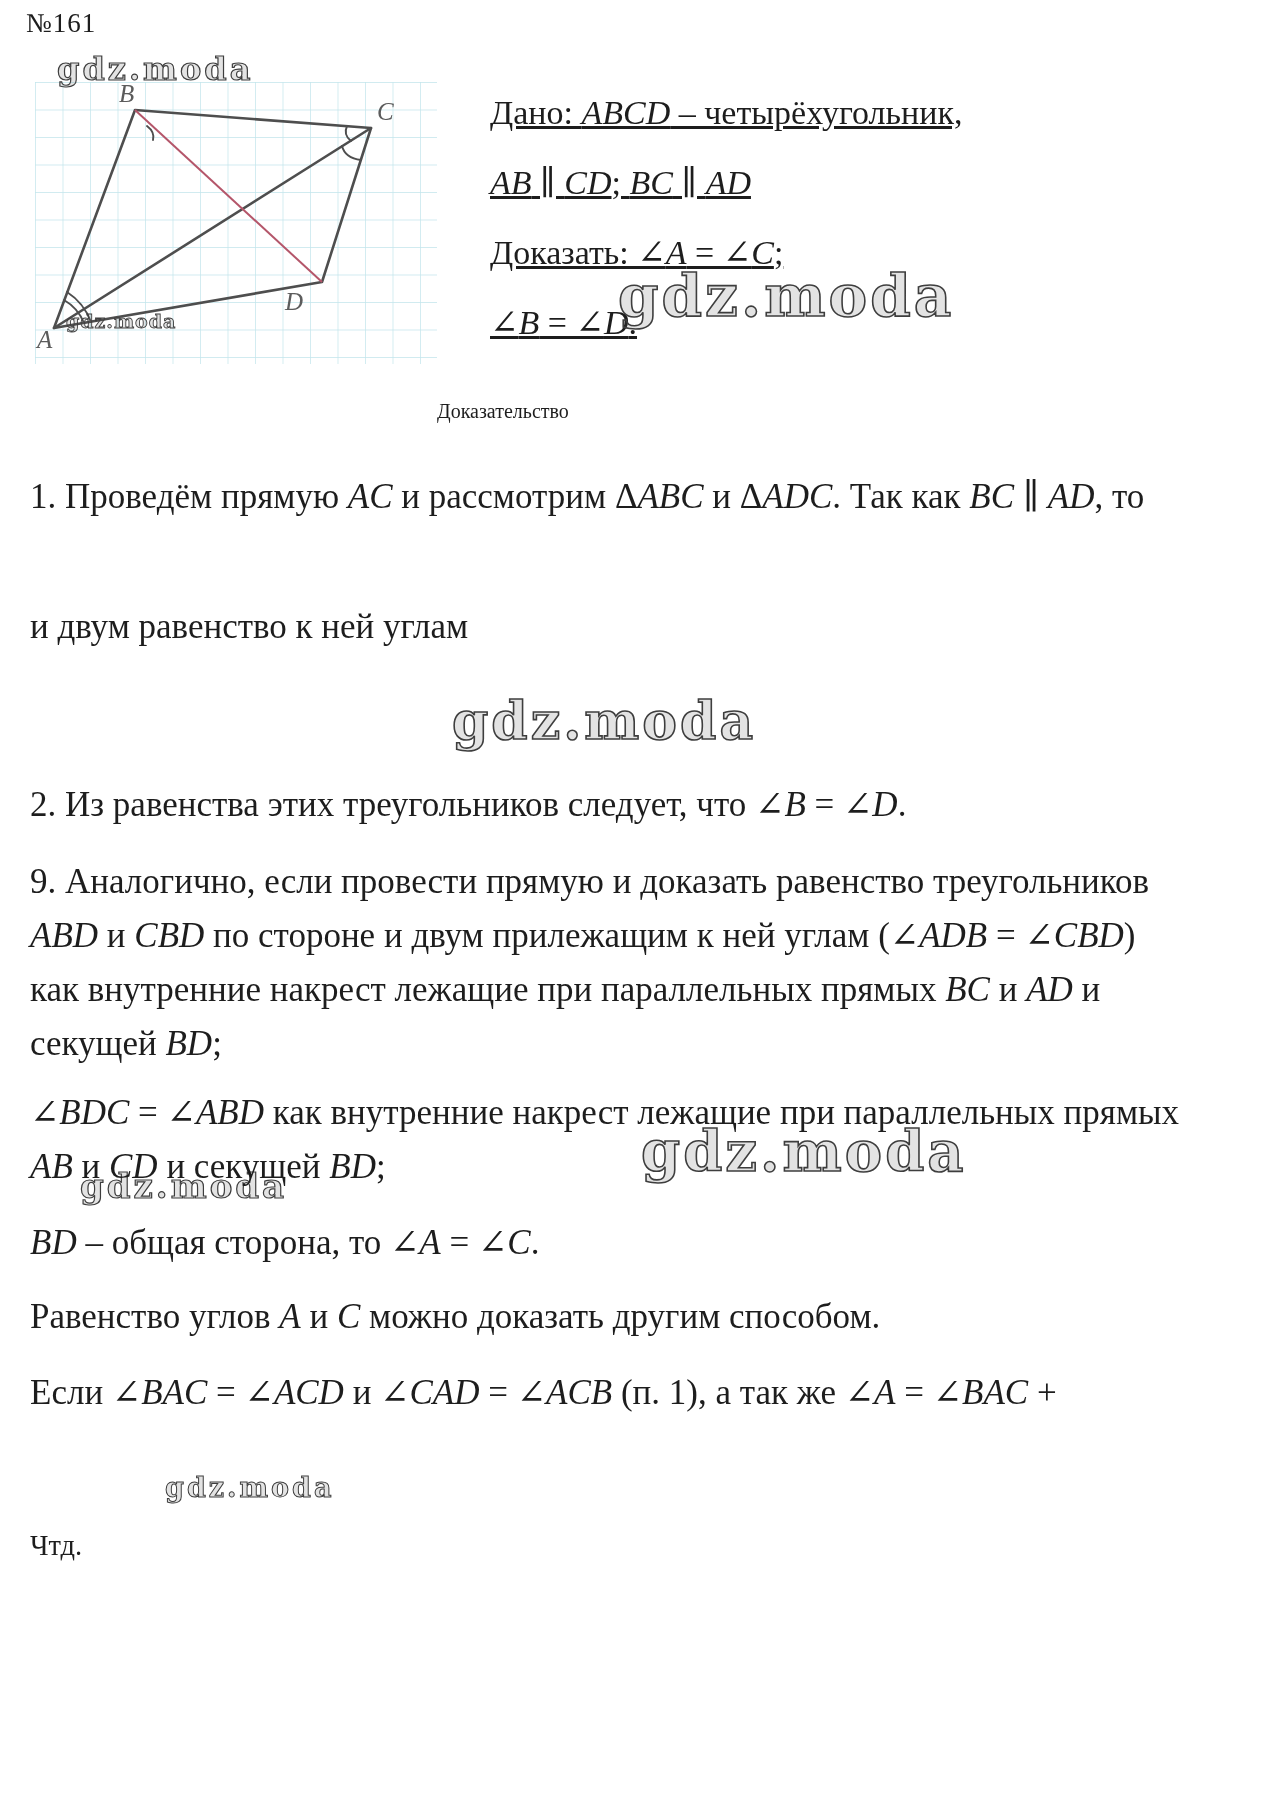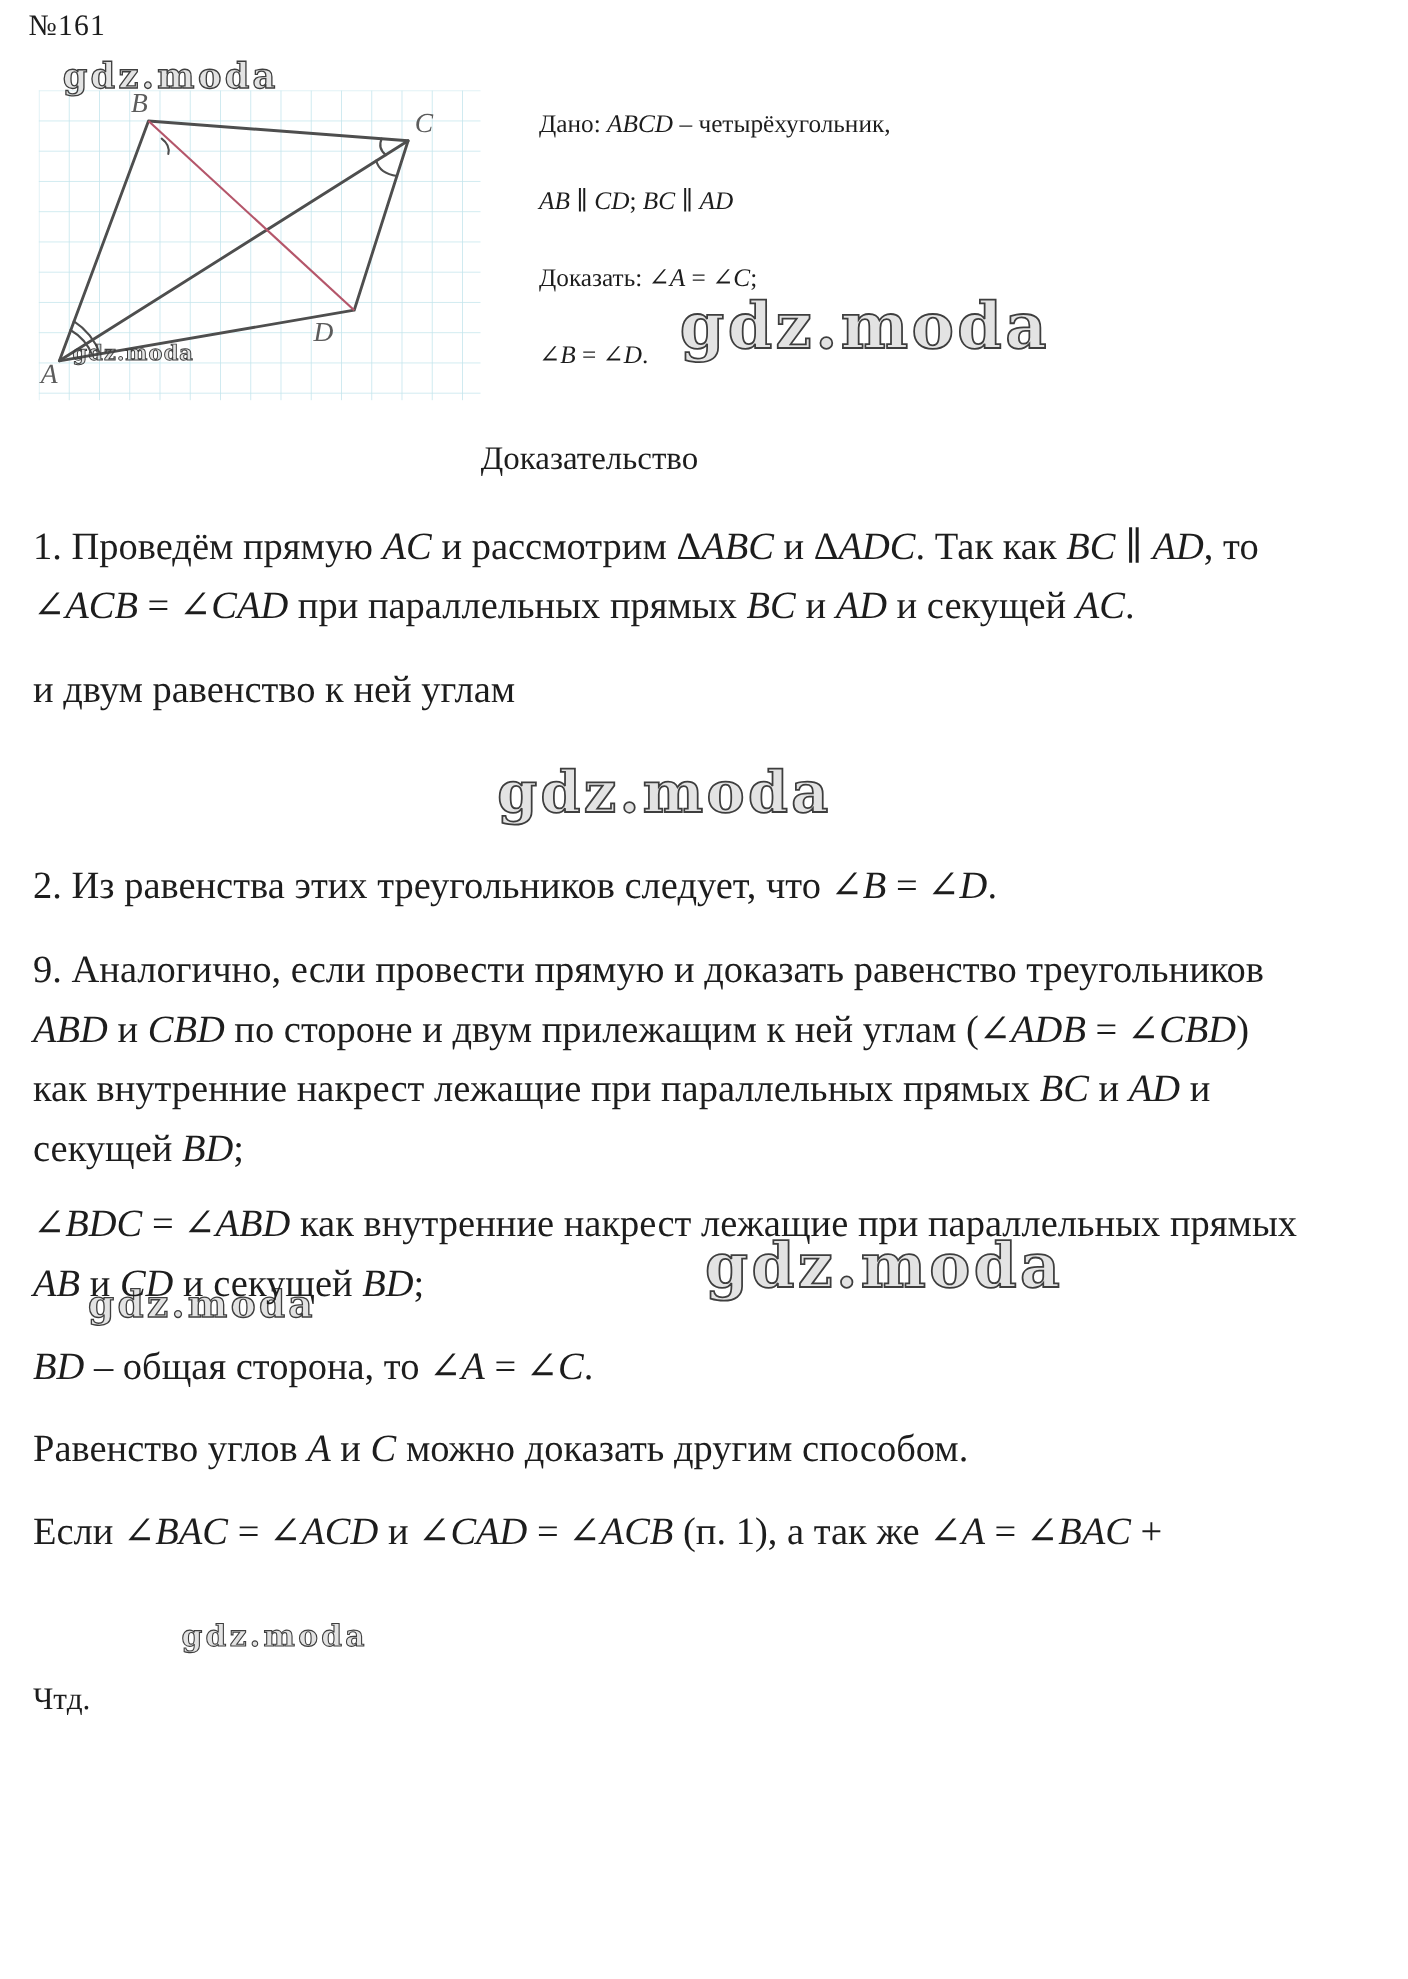--- a/index.html
+++ b/index.html
@@ -5,22 +5,22 @@
   * { margin:0; padding:0; box-sizing:border-box; }
   html,body { background:#ffffff; }
   body {
     width:1280px; height:1799px; position:relative; overflow:hidden;
     font-family:"Liberation Serif","DejaVu Serif",serif; color:#1d1d1d;
   }
   .abs { position:absolute; }
   .problem-number { left:26px; top:8px; font-size:27px; font-weight:400; letter-spacing:1px; }
   .figure-wrap { left:35px; top:82px; width:402px; height:282px; }
   .given-block { left:490px; top:78px; width:620px; }
-  .given-line { font-size:23px; line-height:70px; white-space:nowrap; }
-  .heading { left:437px; top:400px; font-size:30px; }
+  .given-line { font-size:34px; line-height:70px; white-space:nowrap;text-decoration:underline; }
+  .heading { left:437px; top:400px; font-size:20px; }
   .para { left:30px; width:1235px; font-size:35px; line-height:54px; }
   .para .line { white-space:nowrap; }
   .math i { font-style:italic; }
   .qed { left:30px; top:1530px; font-size:28.5px; }
   .watermark {
     font-family:"DejaVu Serif",serif; font-weight:700; white-space:nowrap;
     letter-spacing:3px; color:rgba(80,80,80,0.16);
     -webkit-text-stroke:1.6px #3e3e3e;
   }
   .wm-1 { left:57px;  top:50px;   font-size:32px; -webkit-text-stroke-width:1.2px; }
@@ -76,21 +76,20 @@
 <div class="abs watermark wm-3">gdz.moda</div>
 <div class="abs watermark wm-4">gdz.moda</div>
 <div class="abs watermark wm-5">gdz.moda</div>
 <div class="abs watermark wm-6">gdz.moda</div>
 <div class="abs watermark wm-7">gdz.moda</div>
 
 <div class="abs heading">Доказательство</div>
 
 <div class="abs para" style="top:470px">
   <div class="line math">1. Проведём прямую <i>AC</i> и рассмотрим Δ<i>ABC</i> и Δ<i>ADC</i>. Так как <i>BC</i> ∥ <i>AD</i>, то</div>
-  <div class="line math">∠<i>ACB</i> = ∠<i>CAD</i> при параллельных прямых <i>BC</i> и <i>AD</i> и секущей <i>AC</i>.</div>
 </div>
 
 <div class="abs para" style="top:600px">
   <div class="line math">и двум равенство к ней углам</div>
 </div>
 
 <div class="abs para" style="top:778px">
   <div class="line math">2. Из равенства этих треугольников следует, что ∠<i>B</i> = ∠<i>D</i>.</div>
 </div>
 

